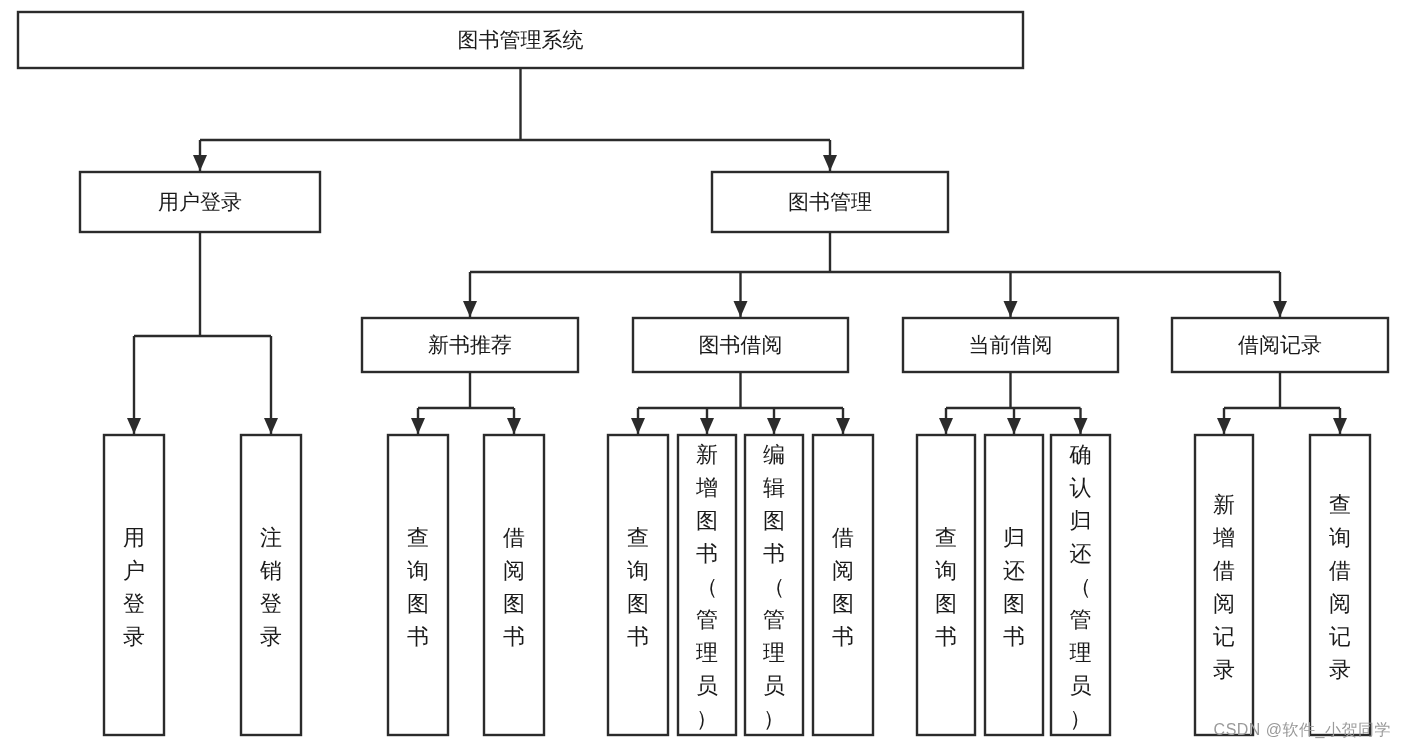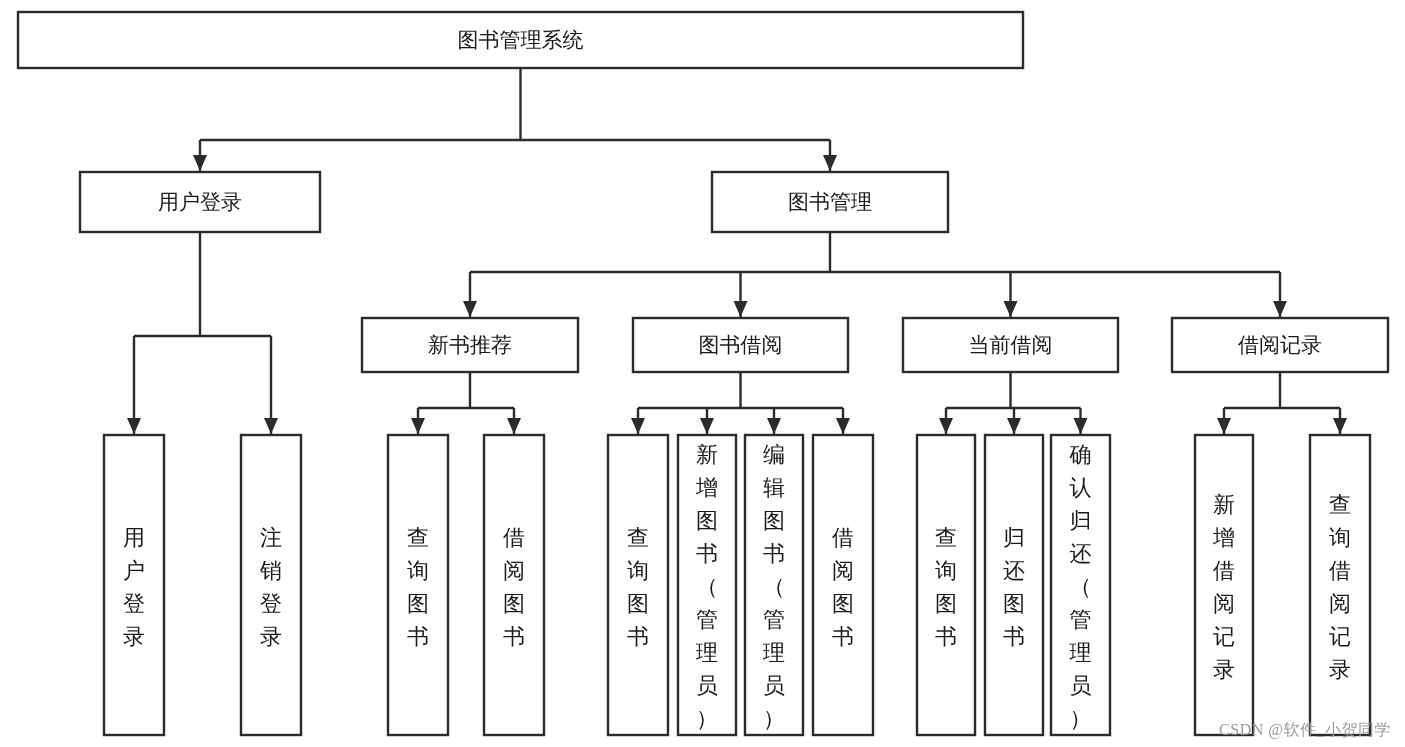--- a/index.html
+++ b/index.html
@@ -52,21 +52,21 @@
   .node-label-v {
     font-family: "DejaVu Sans", "Liberation Sans", sans-serif;
     font-size: 22px;
     fill: #1a1a1a;
     text-anchor: middle;
   }
   .watermark {
     position: absolute;
     right: 14px;
     bottom: 6px;
-    font-family: Liberation Serif, serif;
+    font-family: Liberation Sans, sans-serif;
     font-size: 16px;
     color: #9a9a9a;
     letter-spacing: 0.5px;
     white-space: nowrap;
     pointer-events: none;
     margin-top: 6px;
   }
 </style>
 </head>
 <body>

